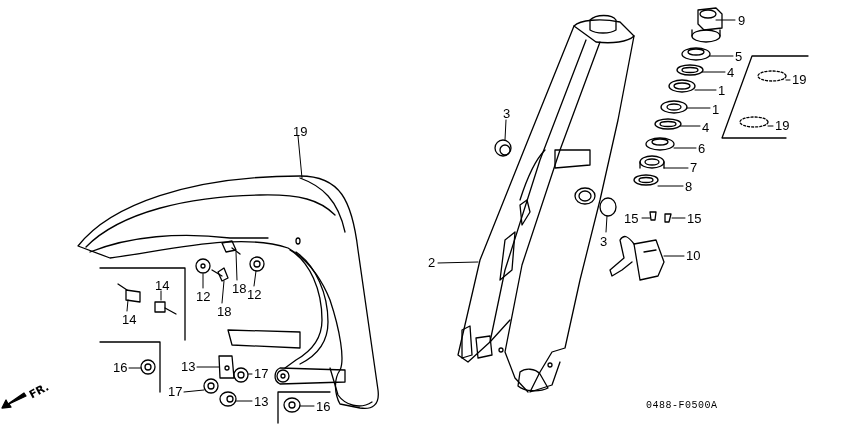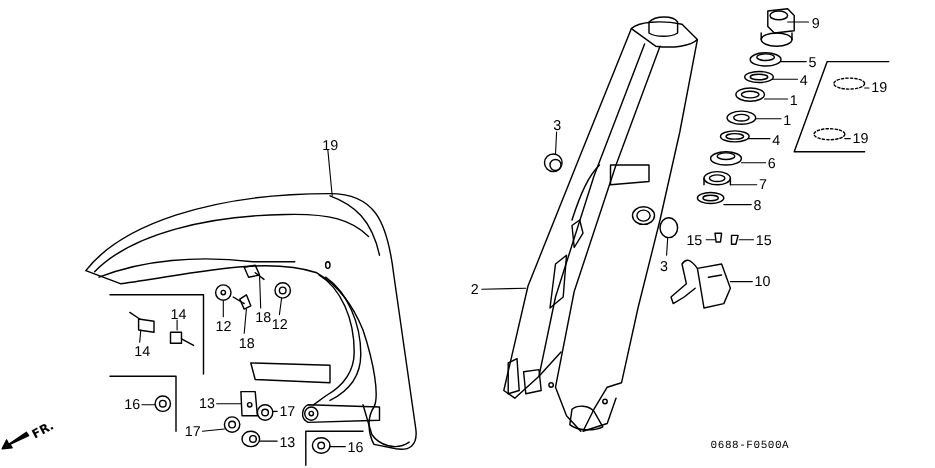--- a/index.html
+++ b/index.html
@@ -189,21 +189,21 @@
     <path d="M236,401 L252,401"></path>
     <path d="M300,406 L314,406"></path>
   </g>
 
   <g>
     <path d="M24,393 L8,404 L6,400 L2,408 L11,407 L9,404 L26,396 Z" fill="#000"></path>
   </g>
 </svg>
 
 <div class="fr" style="left:27px; top:390px;">FR.</div>
-<div class="code" style="left:646px; top:400px;">0688-F0500A</div>
+<div class="code" style="left:646px; top:400px;">0488-F0500A</div>
 
 <div id="callouts">
     <div class="callout" style="left: 738px; top: 14px;">9</div>
     <div class="callout" style="left: 735px; top: 50px;">5</div>
     <div class="callout" style="left: 727px; top: 66px;">4</div>
     <div class="callout" style="left: 718px; top: 84px;">1</div>
     <div class="callout" style="left: 712px; top: 103px;">1</div>
     <div class="callout" style="left: 702px; top: 121px;">4</div>
     <div class="callout" style="left: 698px; top: 142px;">6</div>
     <div class="callout" style="left: 690px; top: 161px;">7</div>

